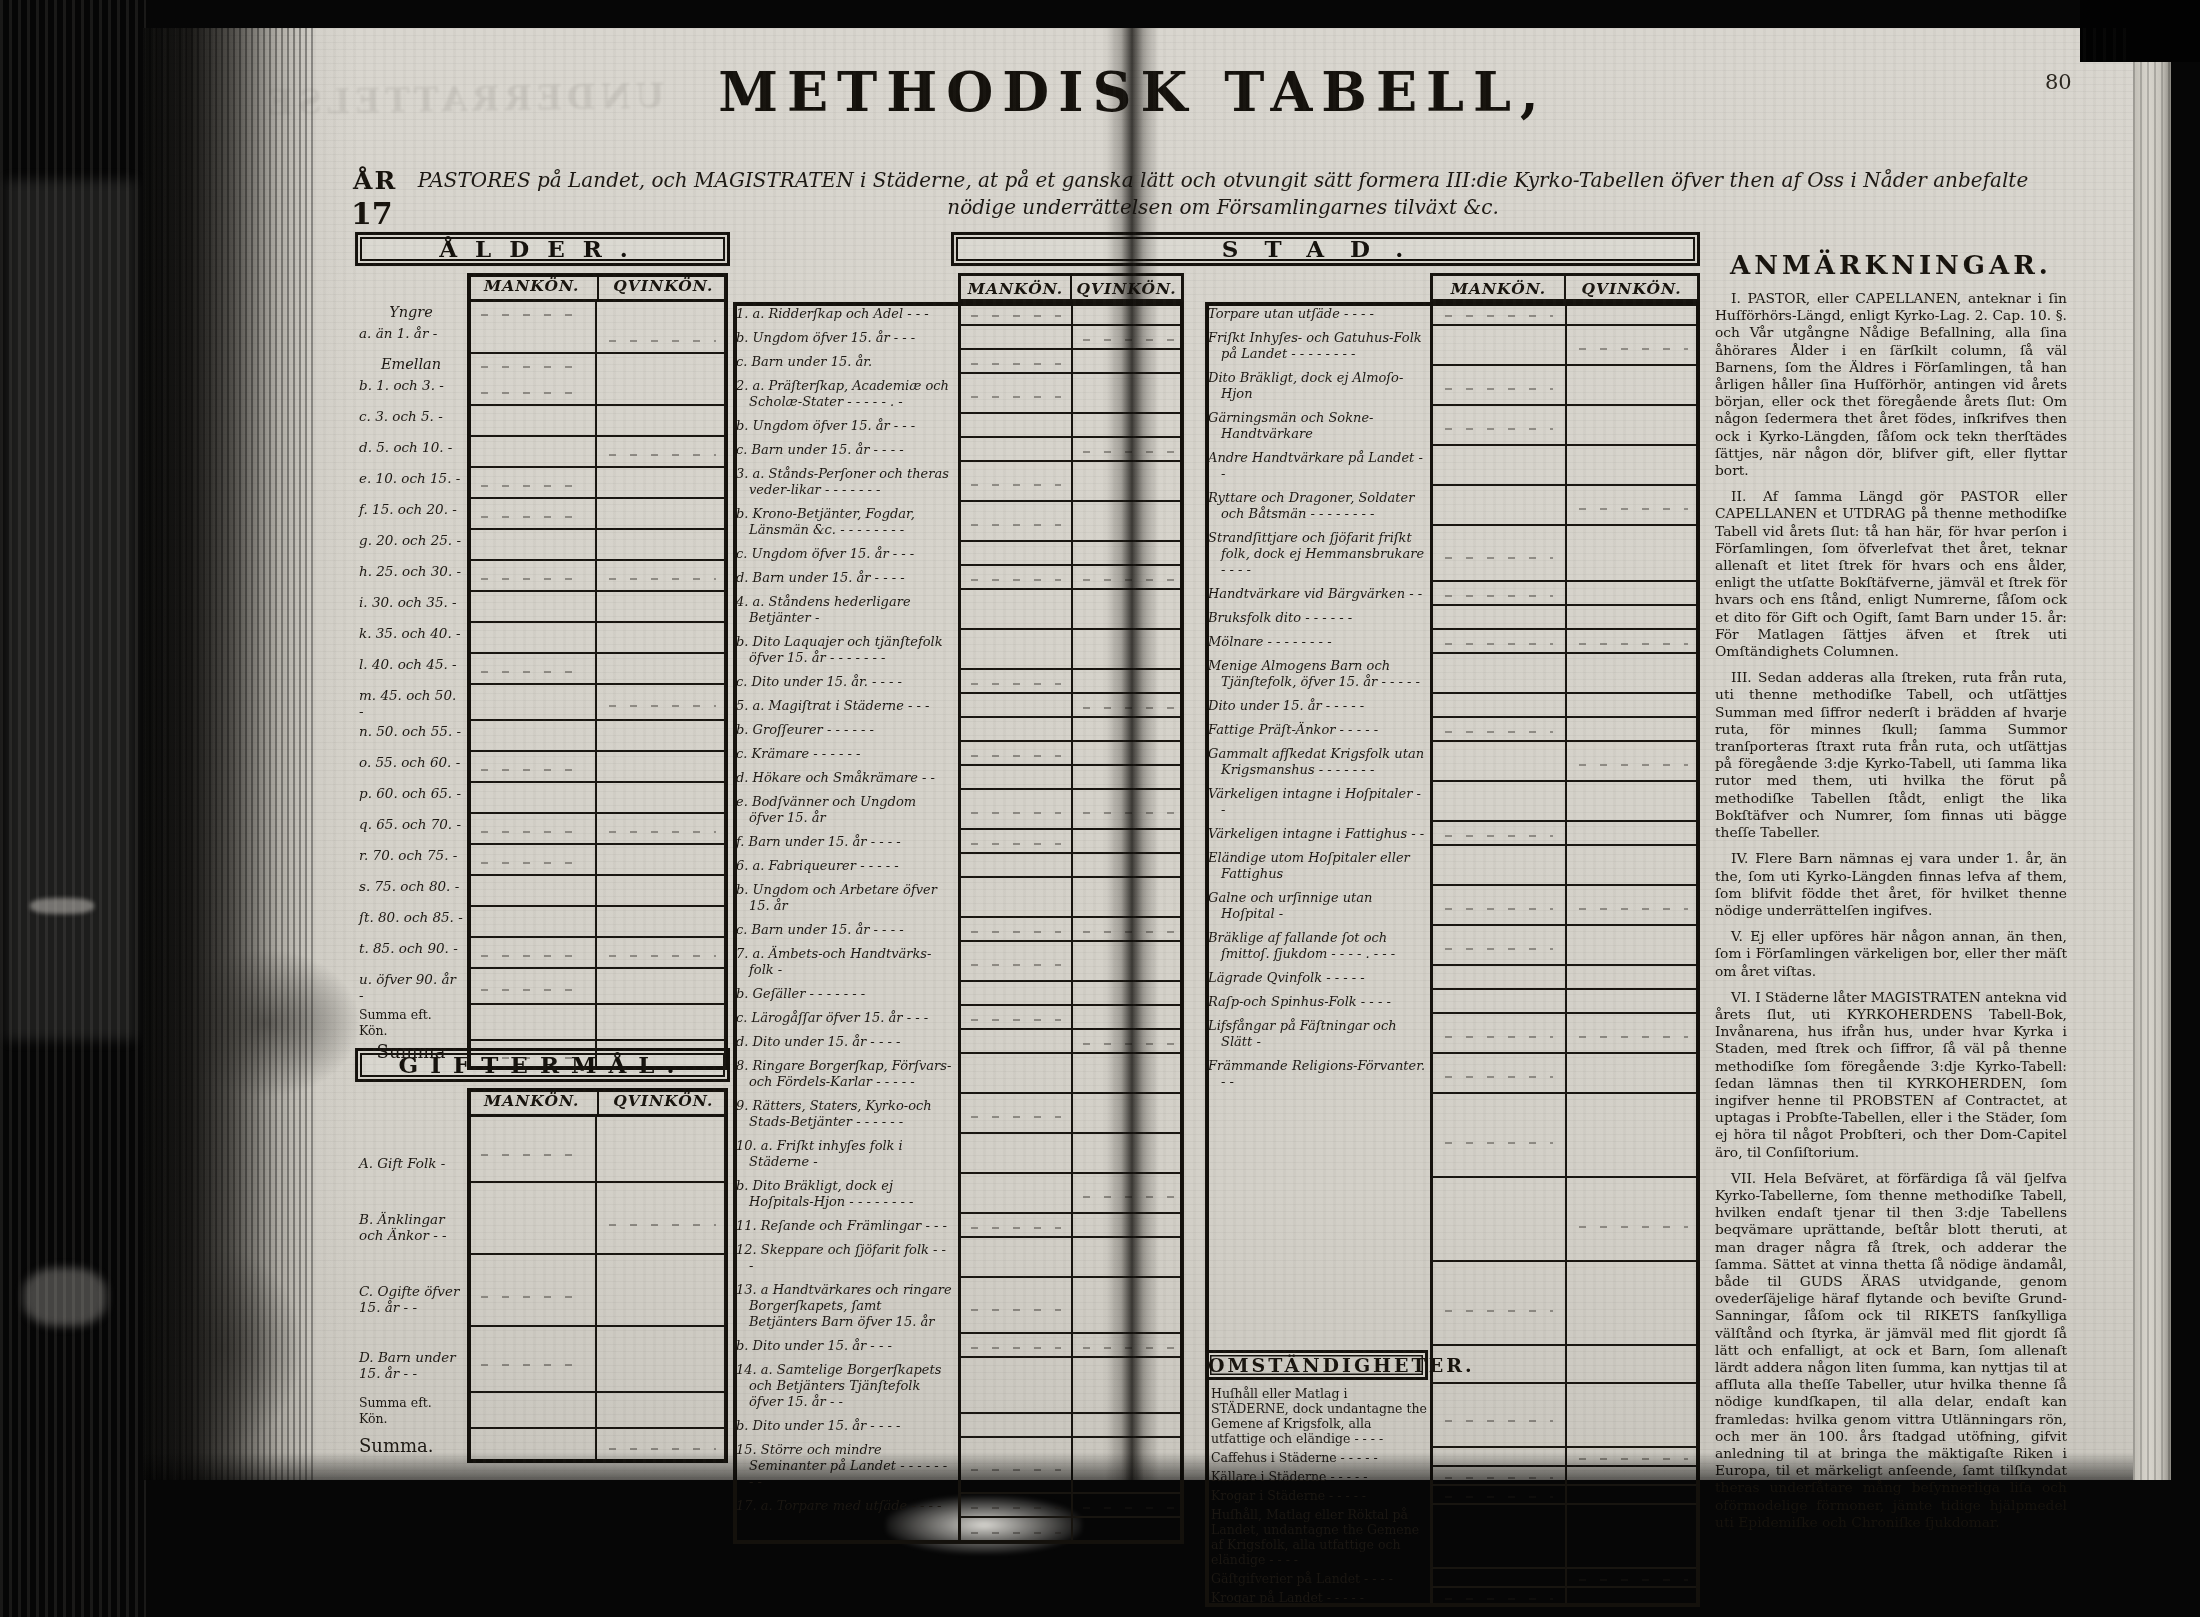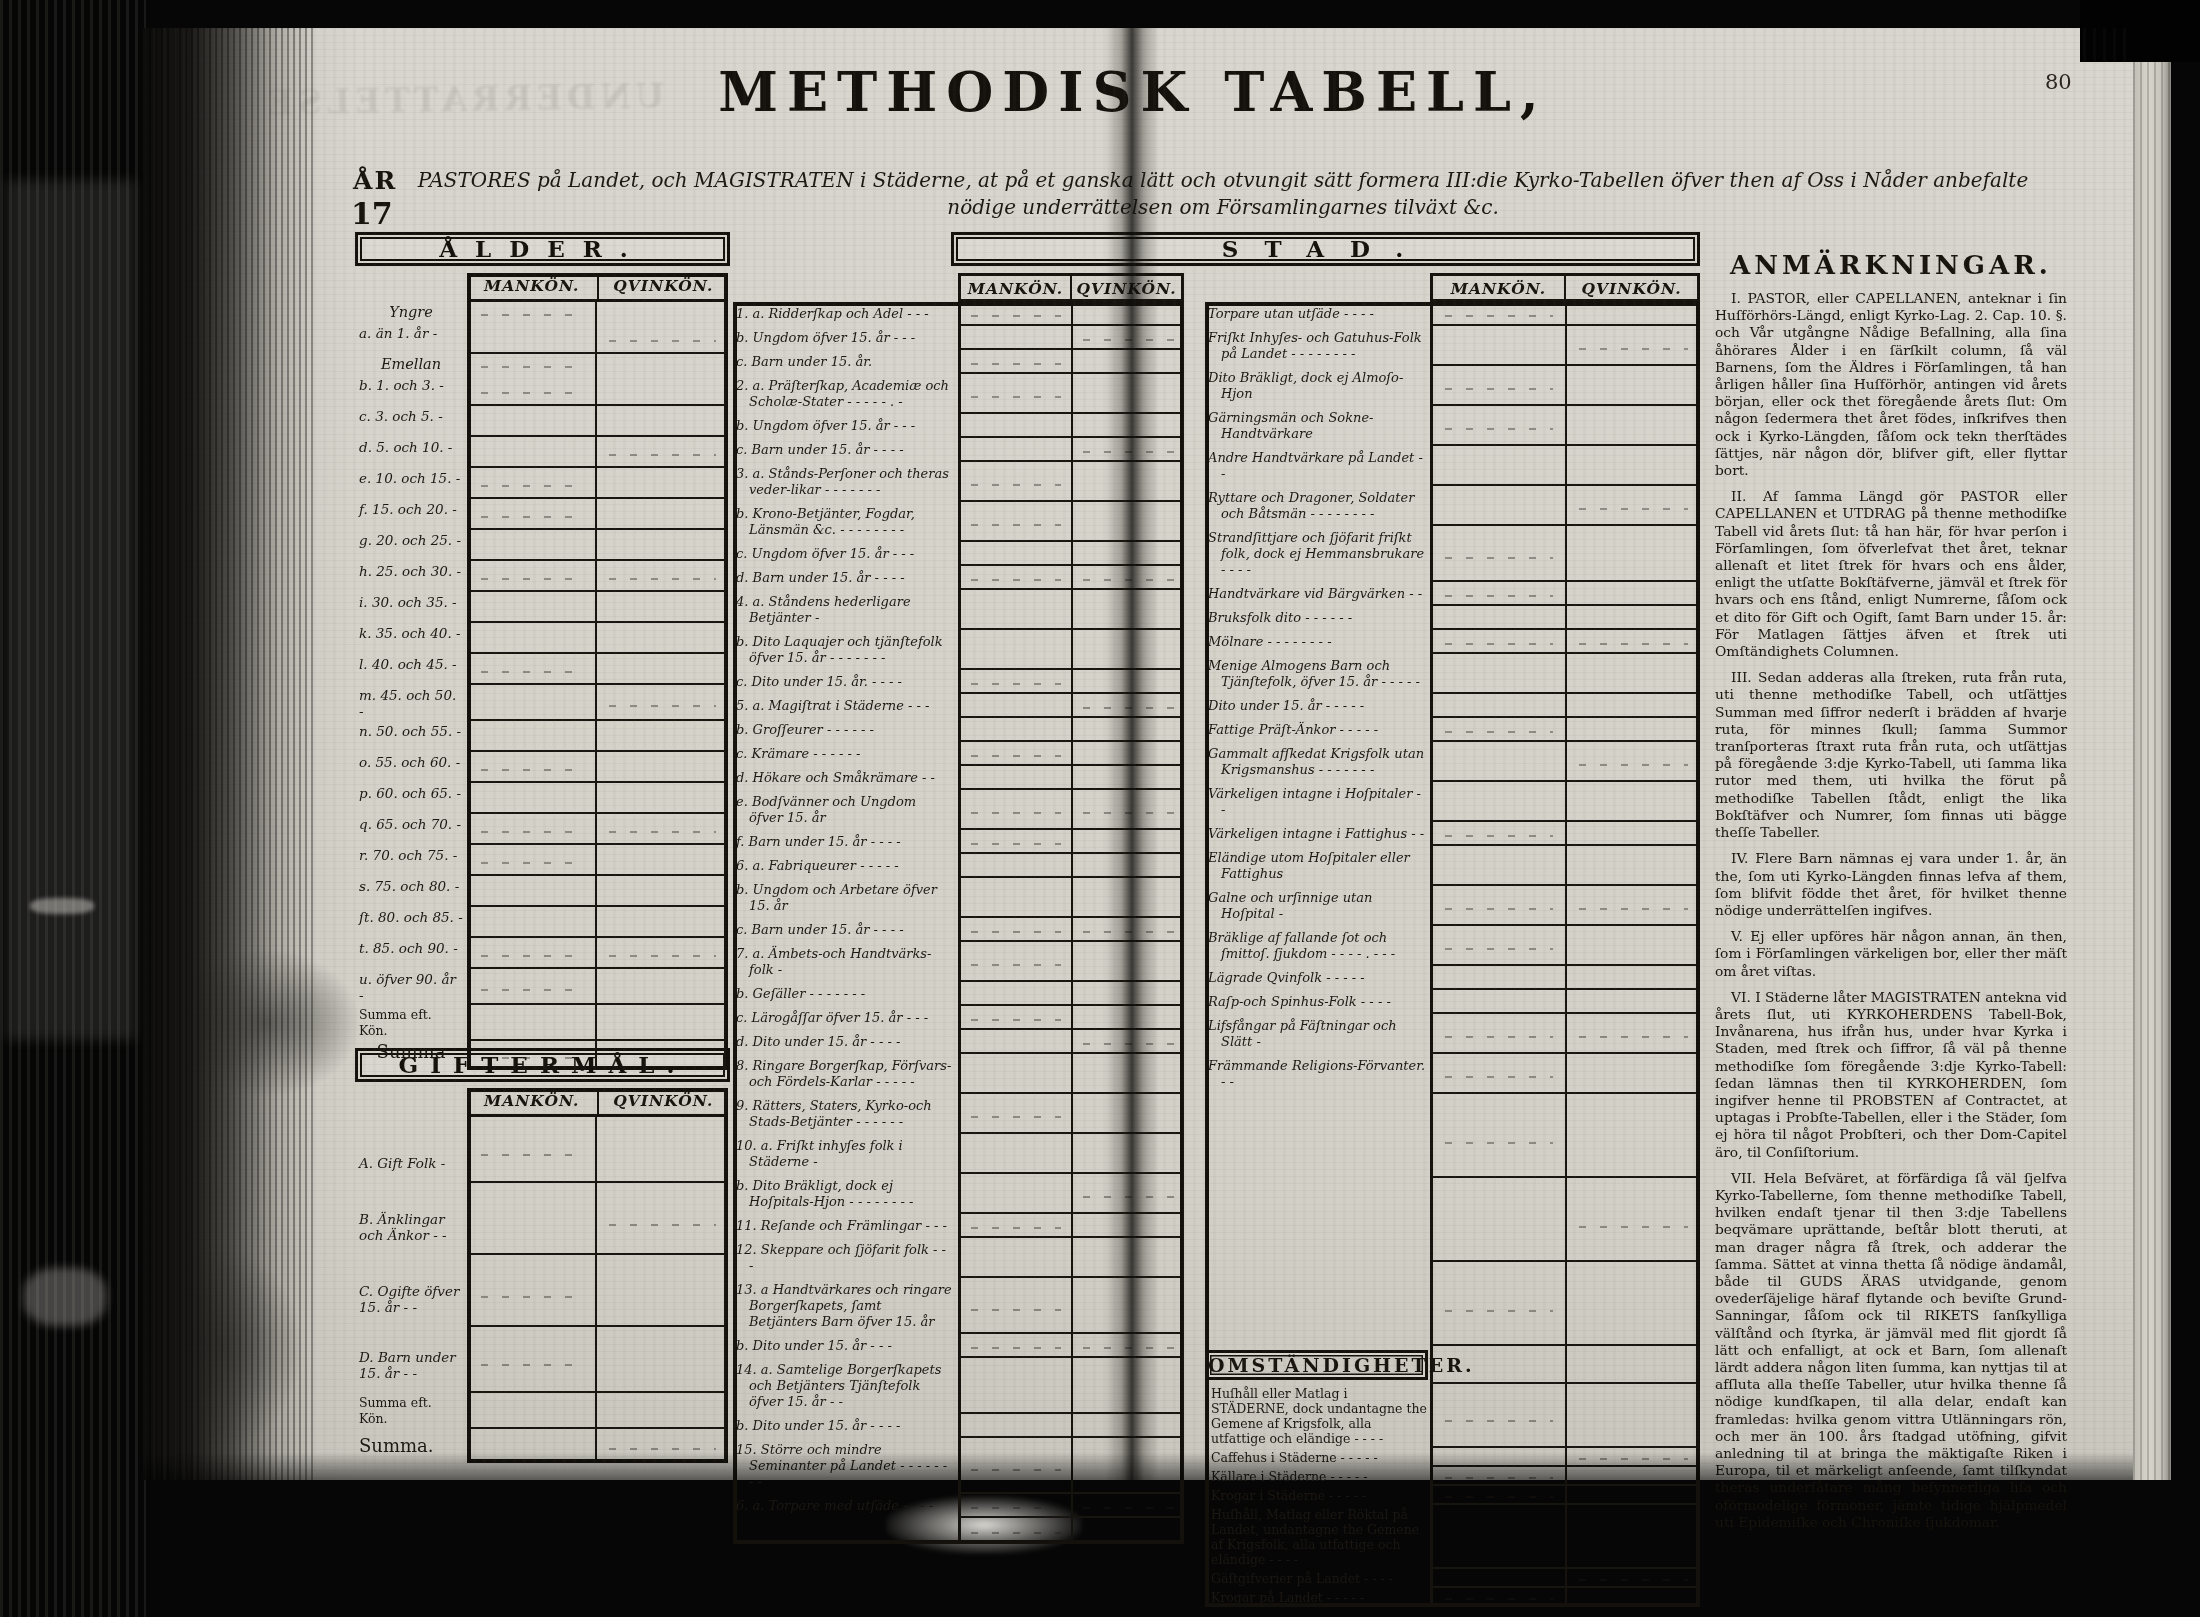--- a/index.html
+++ b/index.html
@@ -589,21 +589,21 @@
             <div class="c c2"></div>
           </div>
 
           <div class="row">
             <div class="lab">15. Större och mindre Seminanter på Landet  -  -  -  -  -  -  -  -</div>
             <div class="c c1"></div>
             <div class="c c2"></div>
           </div>
 
           <div class="row">
-            <div class="lab">6. a. Torpare med utſäde  -   -   -   -</div>
+            <div class="lab">17. a. Torpare med utſäde  -   -   -   -</div>
             <div class="c c1"></div>
             <div class="c c2"></div>
           </div>
         </div>
       <div class="tbody">
         <div class="row spacer-row" style="height:26px;">
           <div class="lab"></div>
             <div class="c c1"></div>
             <div class="c c2"></div>
         </div>

